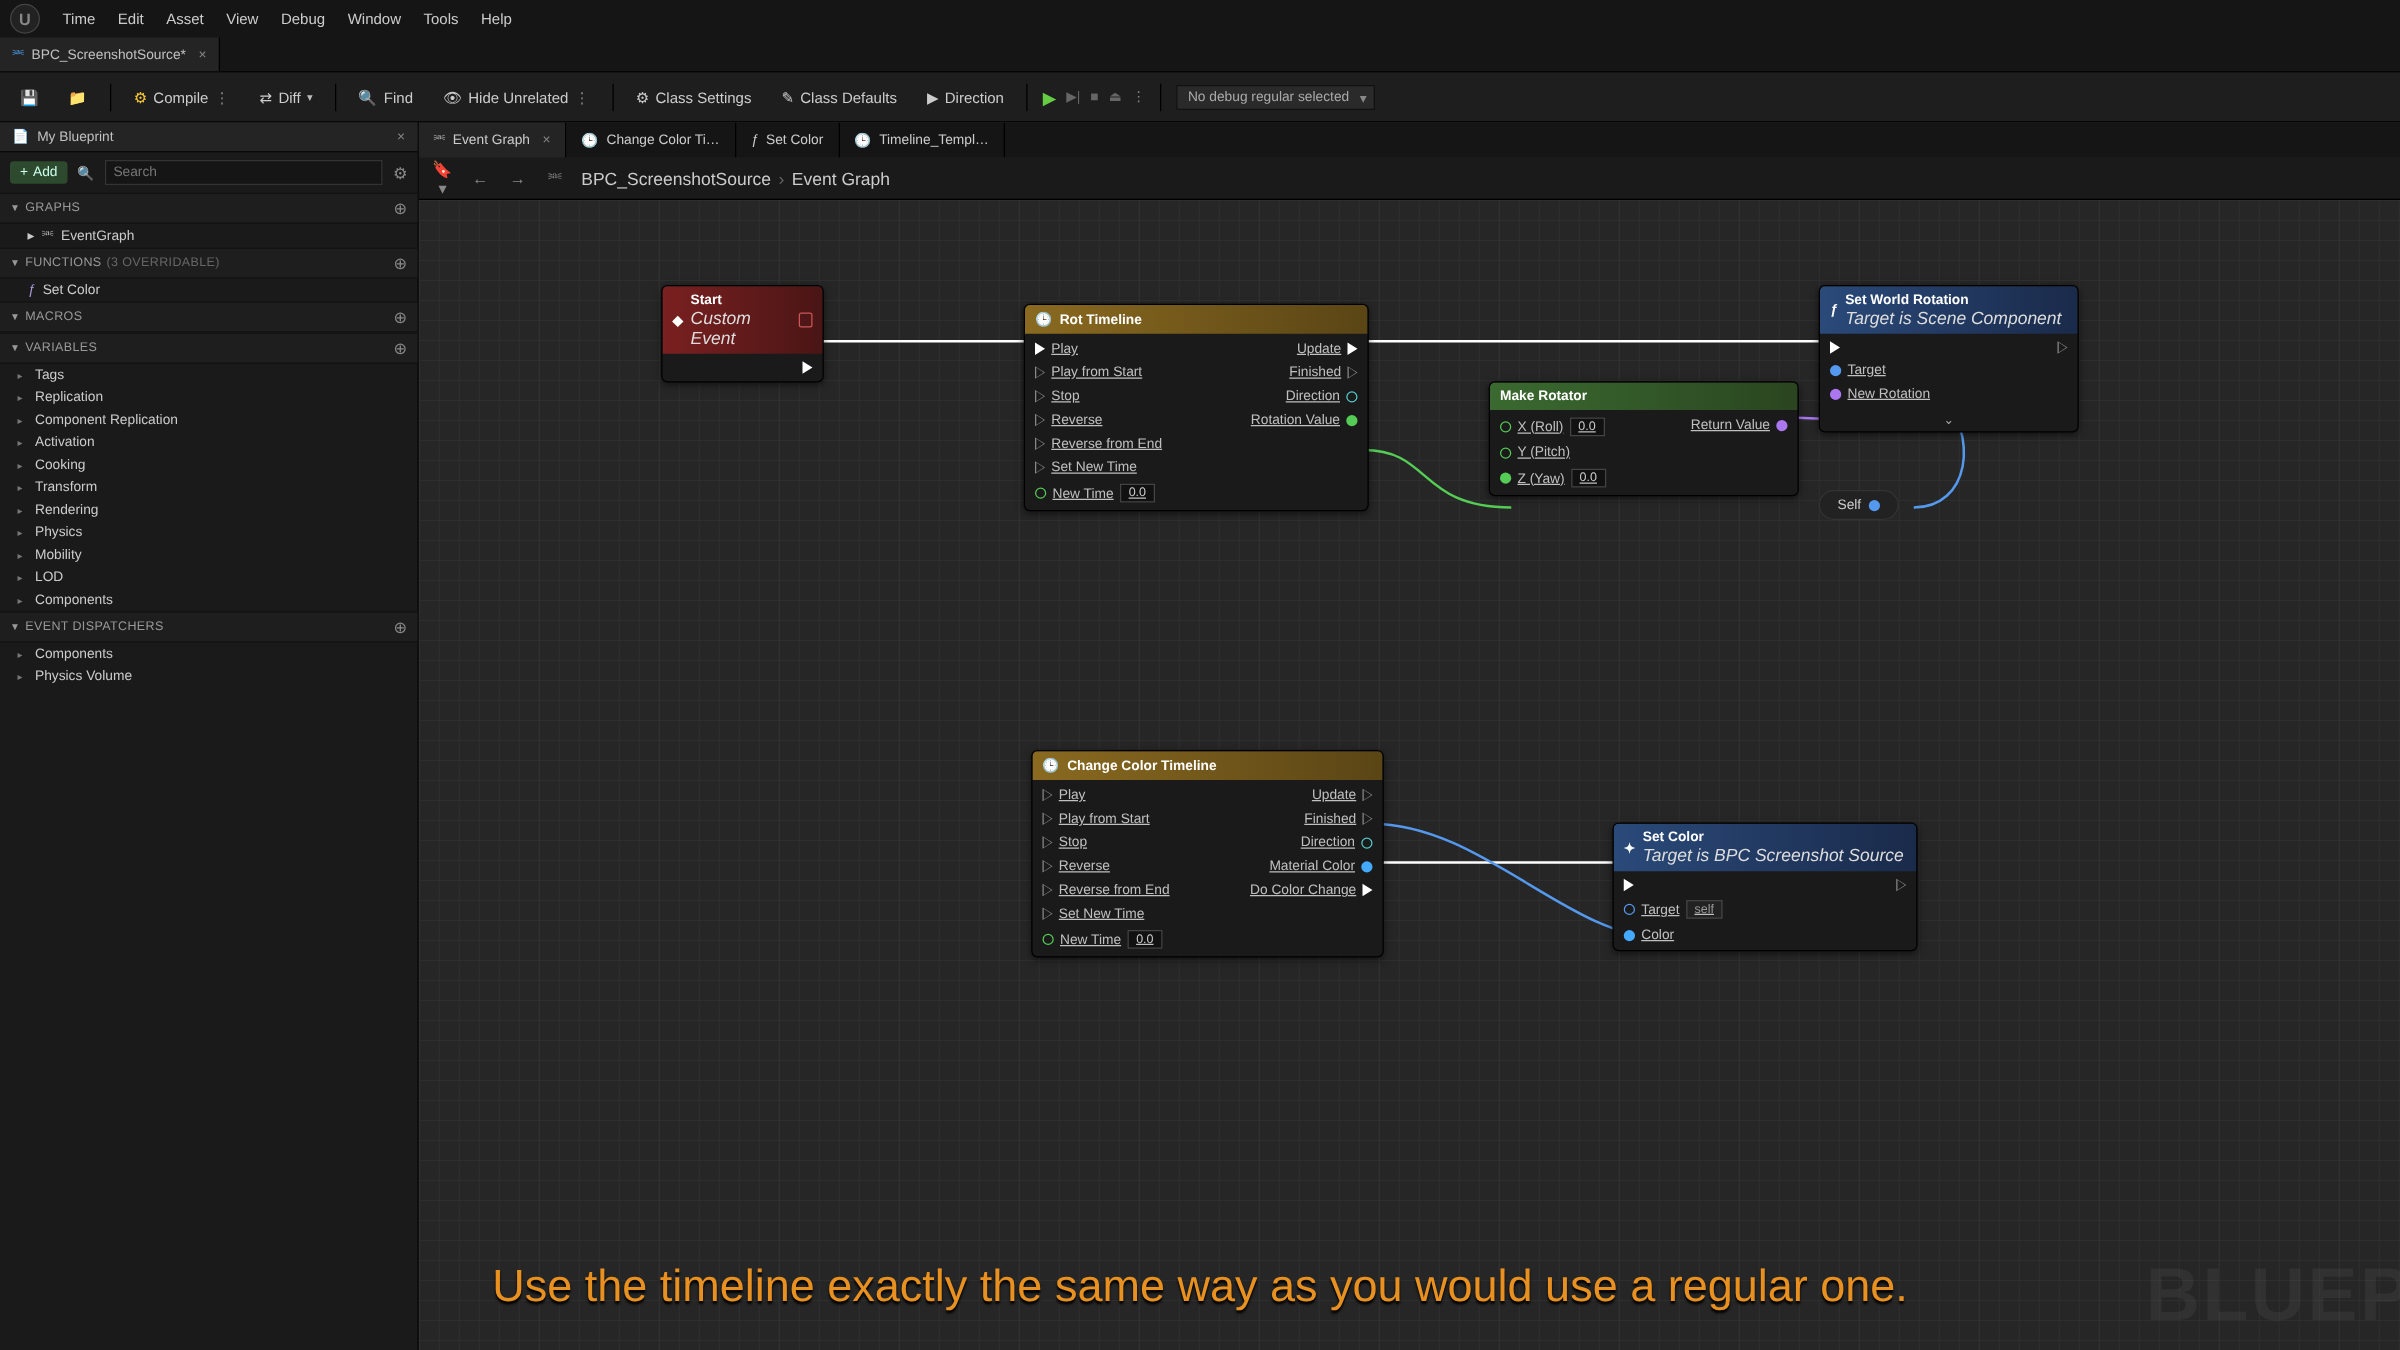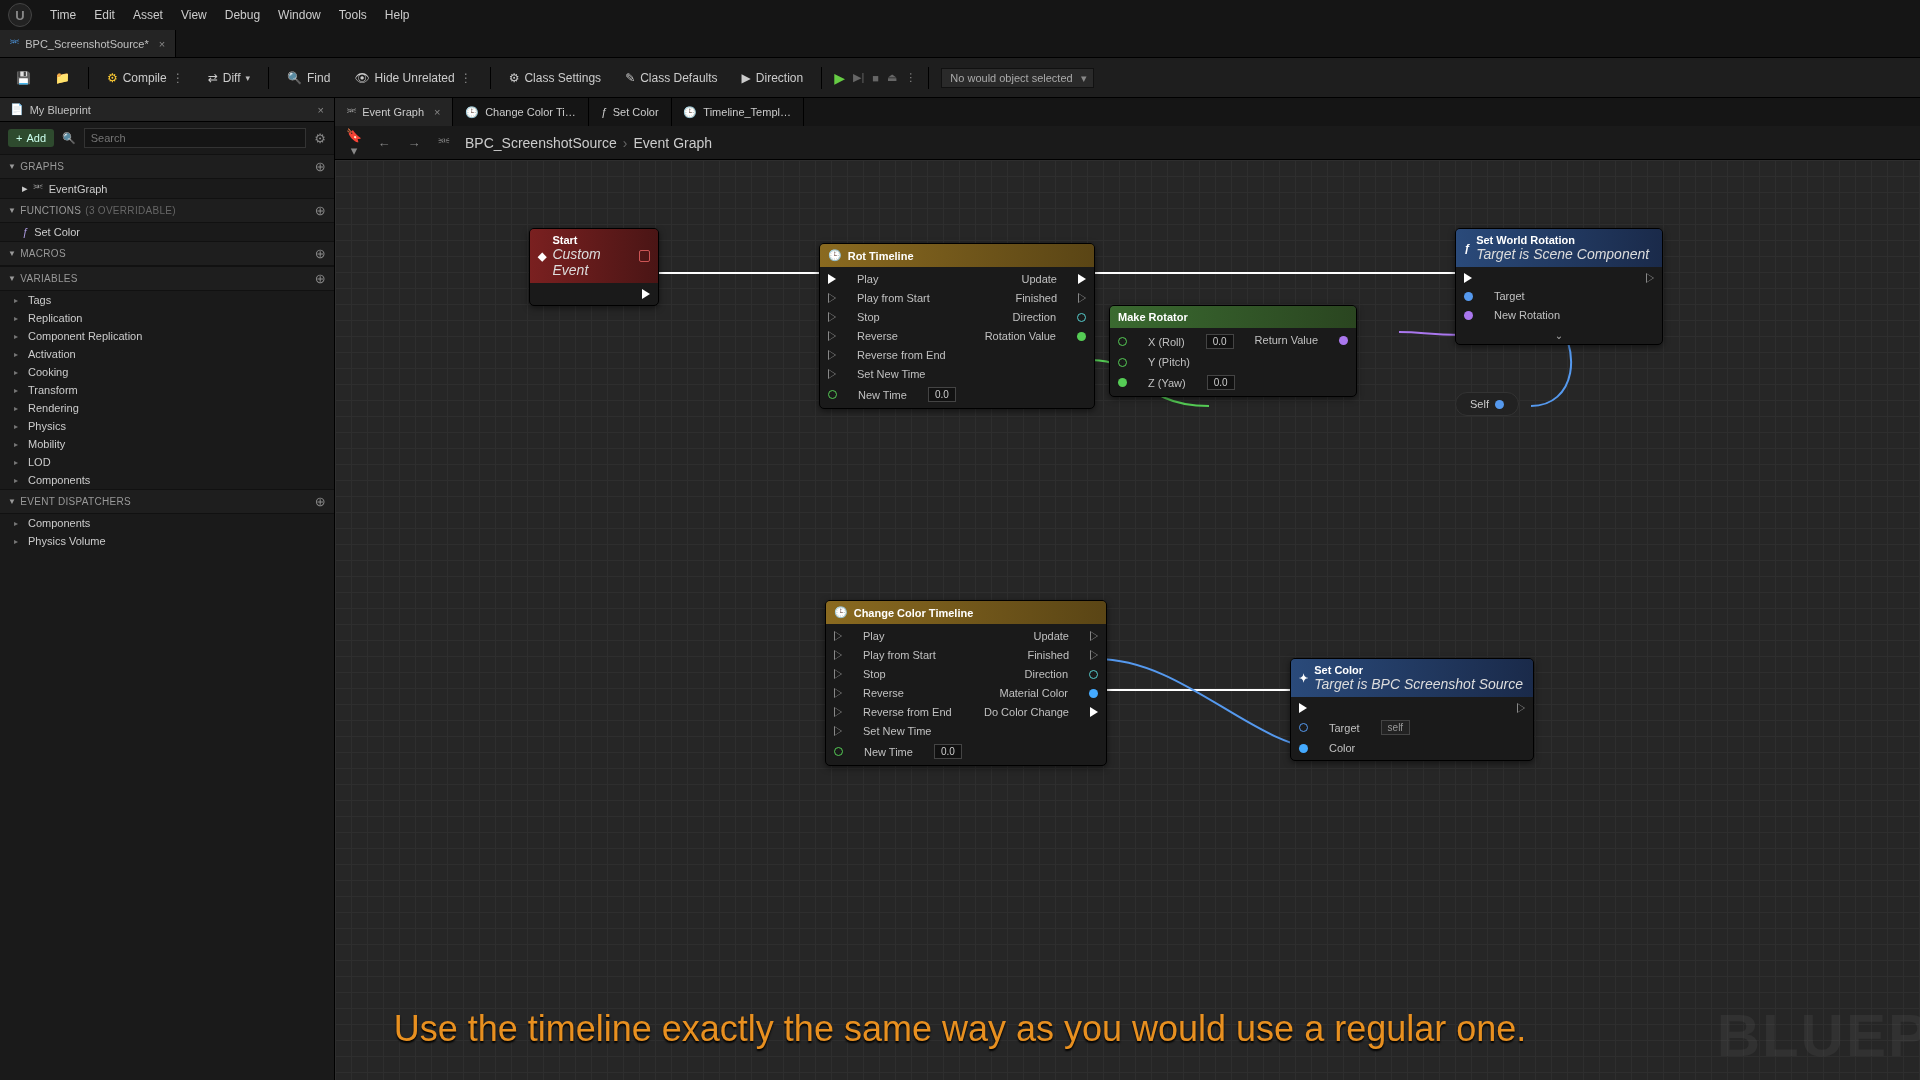--- a/index.html
+++ b/index.html
@@ -54,21 +54,21 @@
 .node { position:absolute; background:#1a1a1a; border:1px solid #000; border-radius:5px; box-shadow:0 2px 6px rgba(0,0,0,.5); font-size:11px; overflow:hidden;}
 .node-header { padding:5px 8px; font-weight:bold; font-size:11px; color:#fff; display:flex; align-items:center; gap:6px;}
 .node-header .subtitle { font-weight:normal; font-style:italic; color:#ddd; font-size:14px; display:block;}
 .hdr-red { background:linear-gradient(90deg,#7a2020,#4a1515); }
 .hdr-yellow { background:linear-gradient(90deg,#8a6a20,#5a4515); }
 .hdr-green { background:linear-gradient(90deg,#3a6a30,#2a4520); }
 .hdr-blue { background:linear-gradient(90deg,#2a4a7a,#1a2a4a); }
 .hdr-blue2 { background:linear-gradient(90deg,#2a4a7a,#1a2a4a); }
 .node-body { padding:6px 8px; display:flex; justify-content:space-between; gap:12px;}
 .pins { display:flex; flex-direction:column; gap:7px; }
-.pin { display:flex; align-items:center; gap:21px; white-space:nowrap;}
+.pin { display:flex; align-items:center; gap:5px; white-space:nowrap;text-decoration:underline;}
 .pin.out { justify-content:space-between; }
 .exec-pin { width:0; height:0; border-left:8px solid #fff; border-top:5px solid transparent; border-bottom:5px solid transparent; display:inline-block;}
 .exec-pin.hollow { border-left-color:transparent; position:relative;}
 .exec-pin.hollow::before { content:""; position:absolute; left:-8px; top:-5px; width:0; height:0; border-left:8px solid #888; border-top:5px solid transparent; border-bottom:5px solid transparent;}
 .exec-pin.hollow::after { content:""; position:absolute; left:-7px; top:-4px; width:0; height:0; border-left:6px solid #1a1a1a; border-top:4px solid transparent; border-bottom:4px solid transparent;}
 .data-pin { width:9px; height:9px; border-radius:50%; display:inline-block;}
 .data-pin.hollow { background:transparent !important; border:1px solid currentColor;}
 .pin-green { background:#5c5; color:#5c5;}
 .pin-blue { background:#59e; color:#59e;}
 .pin-purple { background:#a7e; color:#a7e;}
@@ -143,21 +143,21 @@
     </div>
   <div class="divider"></div>
   <div class="play-cluster">
     <span class="play-tri">▶</span>
     <span style="color:#666">▶|</span>
     <span style="color:#666">■</span>
     <span style="color:#666">⏏</span>
     <span style="color:#888">⋮</span>
   </div>
   <div class="divider"></div>
-  <div class="debug-select">No would object selected</div>
+  <div class="debug-select">No debug regular selected</div>
 </div>
 
 <div class="main">
 
   <div class="sidebar">
     <div class="panel-tab">
       <span>📄</span>
       <span>My Blueprint</span>
       <span class="close">×</span>
     </div>
@@ -379,21 +379,21 @@
                 <span class="data-pin pin-cyan hollow"></span>
               </div>
             <div class="pin out">
                 <span>Rotation Value</span>
                 <span class="data-pin pin-green"></span>
               </div>
           </div>
         </div>
       </div>
 
-      <div class="node" style="left:774px; top:145px; width:248px;">
+      <div class="node" style="left:856px; top:145px; width:248px;">
         <div class="node-header hdr-green">
             <span>Make Rotator</span>
           </div>
         <div class="node-body">
           <div class="pins">
             <div class="pin">
                 <span class="data-pin pin-green hollow"></span>
                 <span>X (Roll)</span>
                 <span class="numbox">0.0</span>
               </div>

